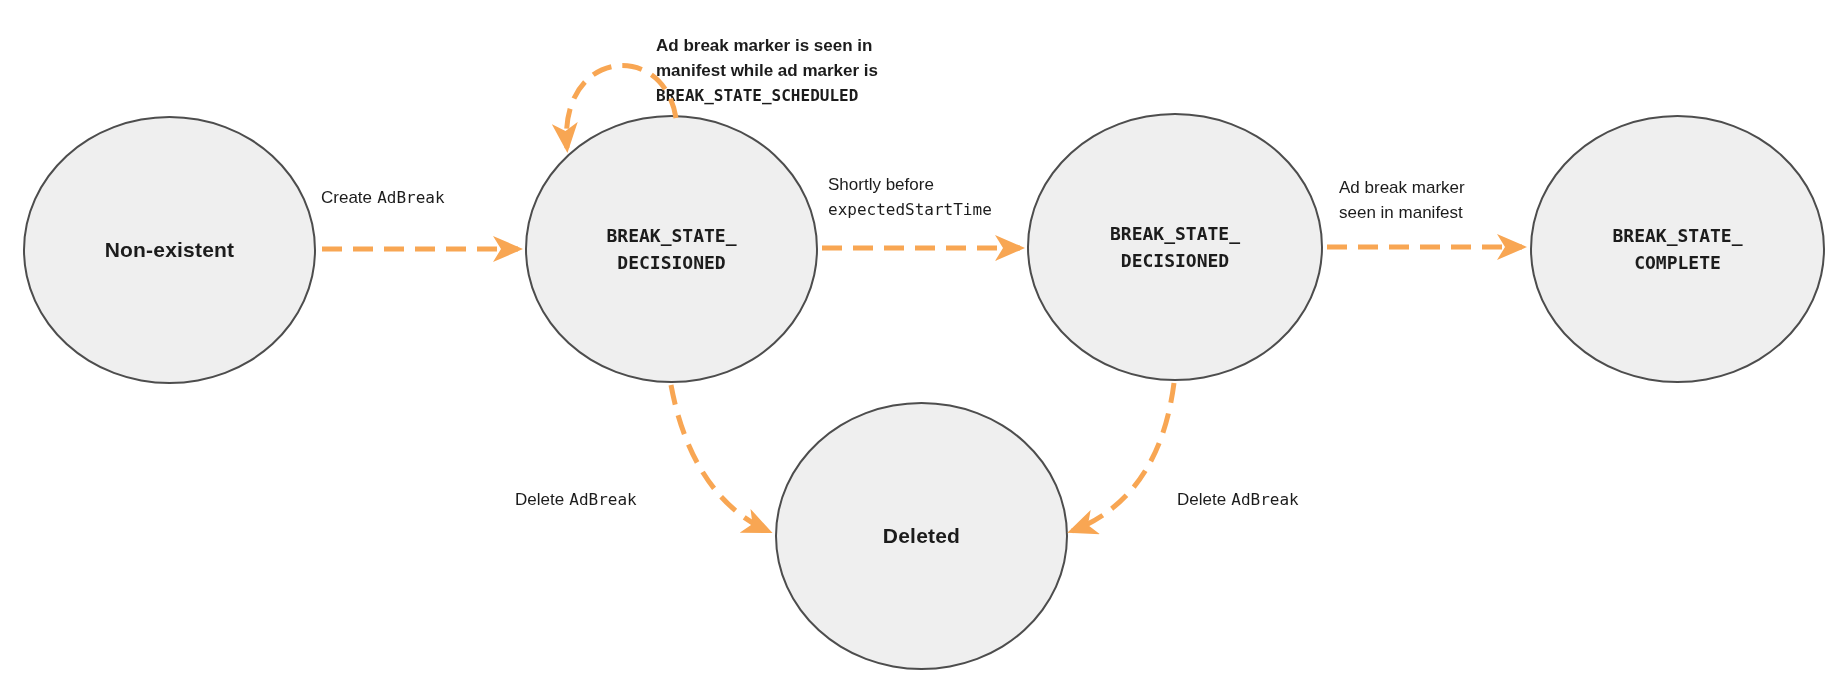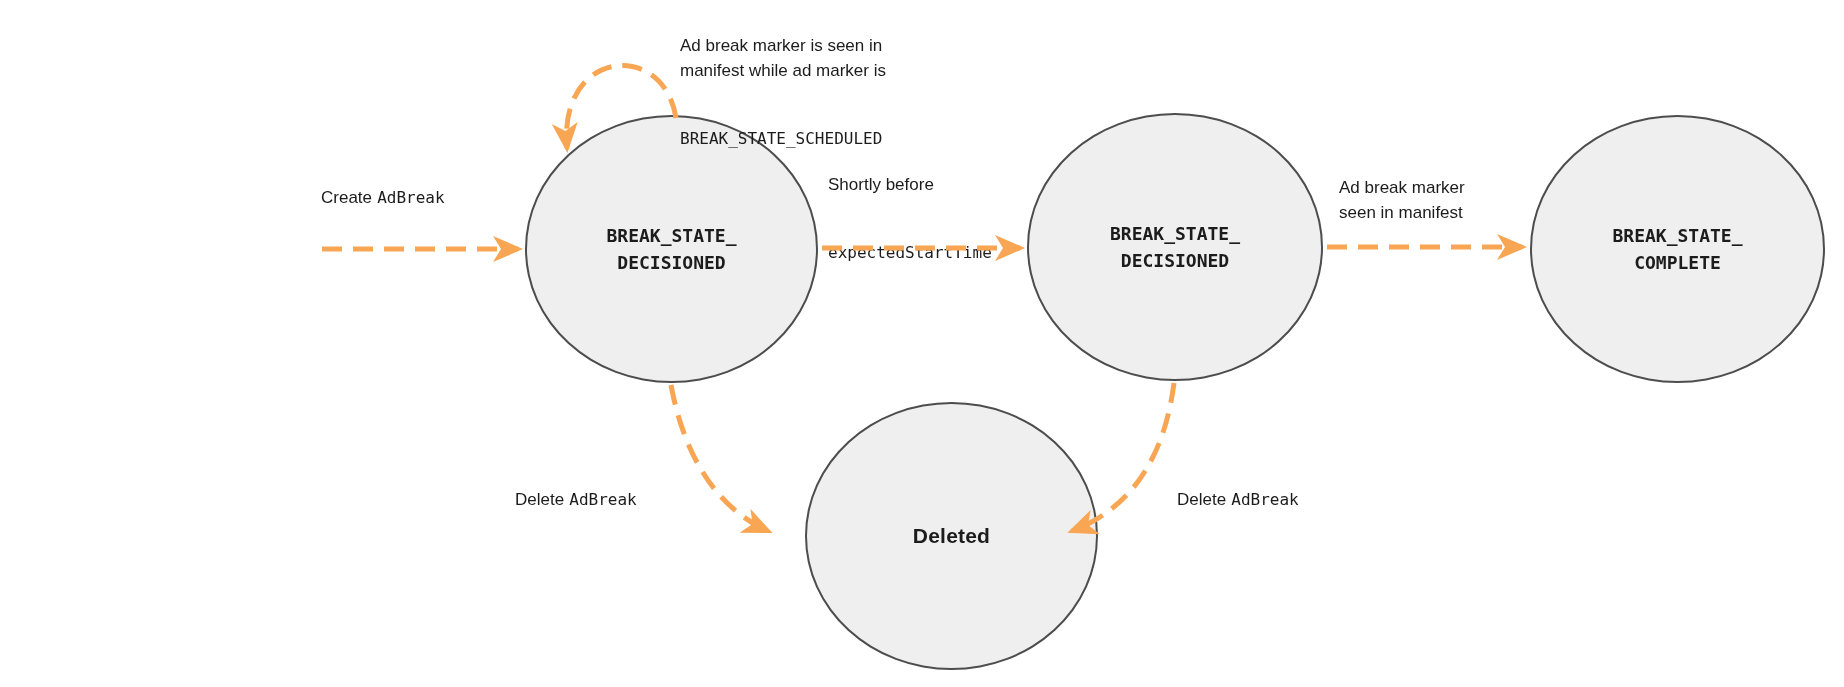--- a/index.html
+++ b/index.html
@@ -51,29 +51,31 @@
   .edge-label {
     position: absolute;
     z-index: 2;
     font-size: 17px;
     line-height: 25px;
     white-space: nowrap;
   }
   .code, .code-line {
     font-family: "DejaVu Sans Mono", monospace;
     font-size: 16px;
-    margin-top: 43px;
   }
   .inline-code { margin-left: 0.32em; }
 </style>
 </head>
 <body>
 
 <div class="canvas">
 
+  <div class="node" style="left:23px; top:116px; width:293px; height:268px;">
+    <div class="node-title">Non-existent</div>
+  </div>
 
   <div class="node" style="left:525px; top:115px; width:293px; height:268px;">
     <div class="node-code-title">
       <div>BREAK_STATE_</div>
       <div>DECISIONED</div>
     </div>
   </div>
 
   <div class="node" style="left:1027px; top:113px; width:296px; height:268px;">
     <div class="node-code-title">
@@ -82,29 +84,29 @@
     </div>
   </div>
 
   <div class="node" style="left:1530px; top:115px; width:295px; height:268px;">
     <div class="node-code-title">
       <div>BREAK_STATE_</div>
       <div>COMPLETE</div>
     </div>
   </div>
 
-  <div class="node" style="left:805px; top:402px; width:293px; height:268px;align-items:center;">
+  <div class="node" style="left:775px; top:402px; width:293px; height:268px;align-items:center;">
     <div class="node-title">Deleted</div>
   </div>
 
   <div class="edge-label" style="left:321px; top:185px; width:200px; text-align:left;">
     <span>Create</span><span class="code inline-code">AdBreak</span>
   </div>
 
-  <div class="edge-label" style="left:680px; top:33px;">
+  <div class="edge-label" style="left:656px; top:33px;font-weight:bold;">
     <div>Ad break marker is seen in</div>
     <div>manifest while ad marker is</div>
     <div class="code-line">BREAK_STATE_SCHEDULED</div>
   </div>
 
   <div class="edge-label" style="left:828px; top:172px;">
     <div>Shortly before</div>
     <div class="code-line">expectedStartTime</div>
   </div>
 

